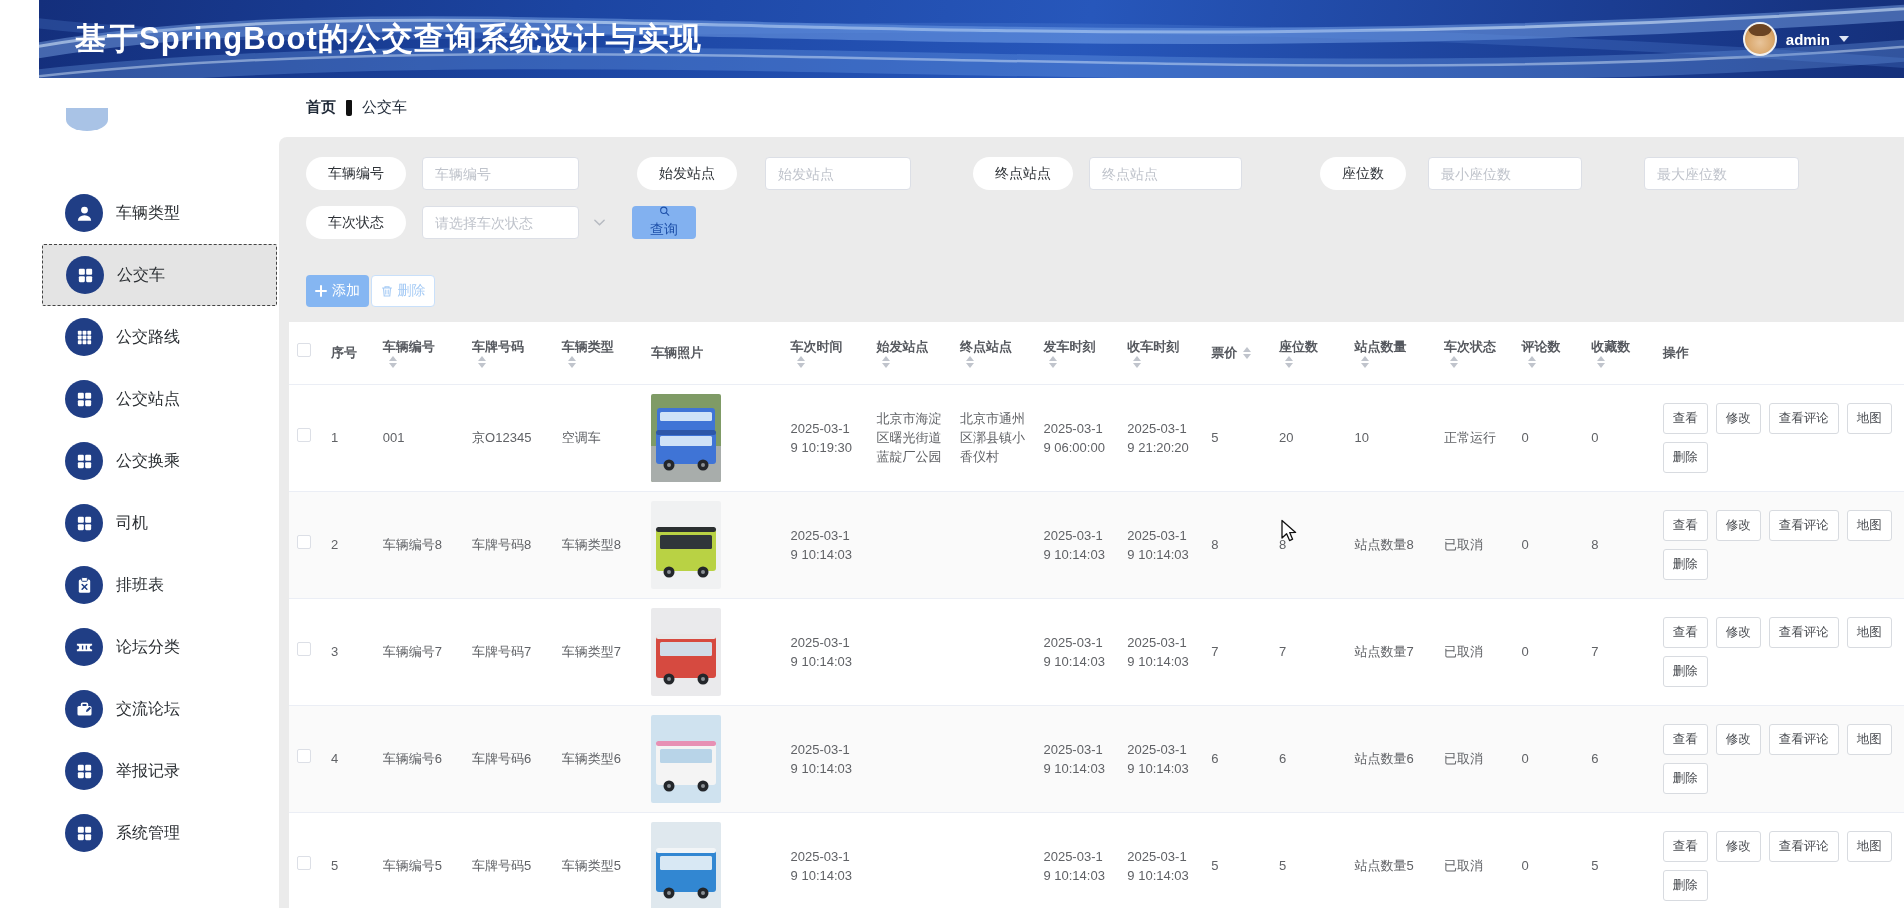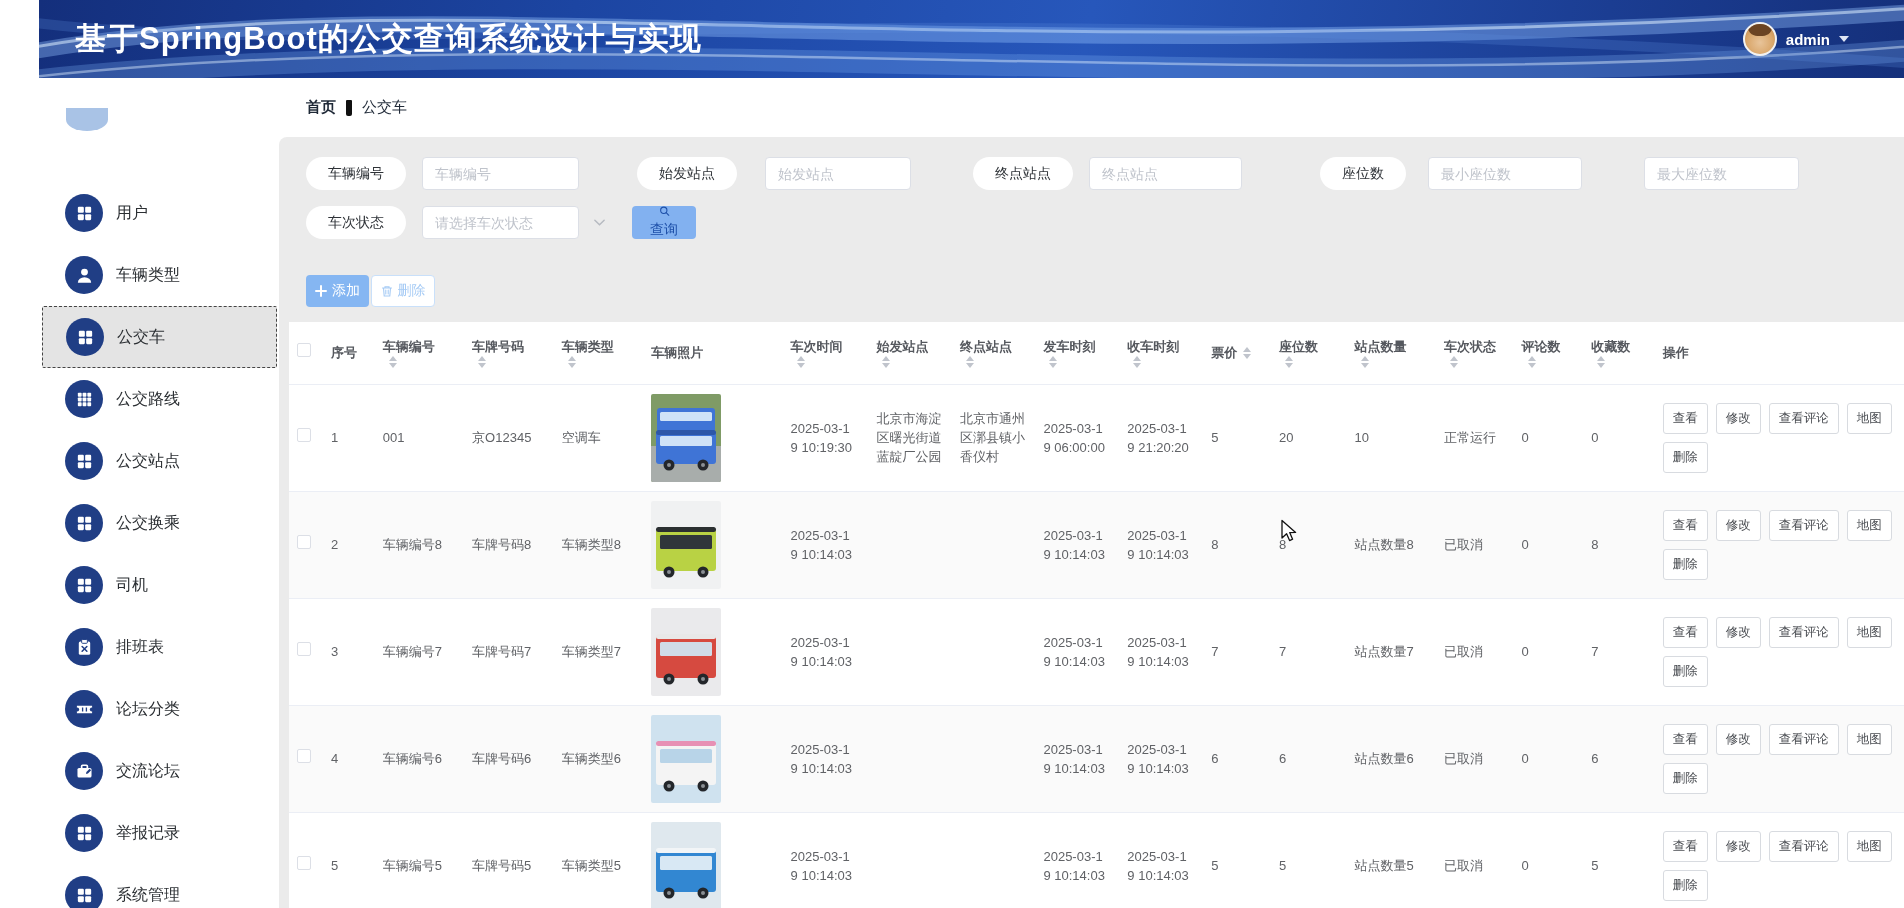--- a/index.html
+++ b/index.html
@@ -123,33 +123,20 @@
     <div class="breadcrumb">
       <span class="crumb-home">首页</span>
       <span class="crumb-sep"></span>
       <span class="crumb-current">公交车</span>
     </div>
   </div>
 
   <div class="sidebar">
     <div class="side-avatar"></div>
     <div class="side-menu" id="side-menu">
-        <div class="side-item">
-          <span class="side-icon">
-            <svg viewBox="0 0 20 20">
-              <g fill="#fff">
-                <rect x="3" y="3" width="6.3" height="6.3" rx="1.2"></rect>
-                <rect x="10.7" y="3" width="6.3" height="6.3" rx="1.2"></rect>
-                <rect x="3" y="10.7" width="6.3" height="6.3" rx="1.2"></rect>
-                <rect x="10.7" y="10.7" width="6.3" height="6.3" rx="1.2"></rect>
-              </g>
-            </svg>
-          </span>
-          <span class="side-label">用户</span>
-        </div>
         <div class="side-item">
           <span class="side-icon">
             <svg viewBox="0 0 20 20">
               <g fill="#fff">
                 <circle cx="10" cy="6.4" r="3.6"></circle>
                 <path d="M3,17.5 a7,5.6 0 0 1 14,0 z"></path>
               </g>
             </svg>
           </span>
           <span class="side-label">车辆类型</span>

